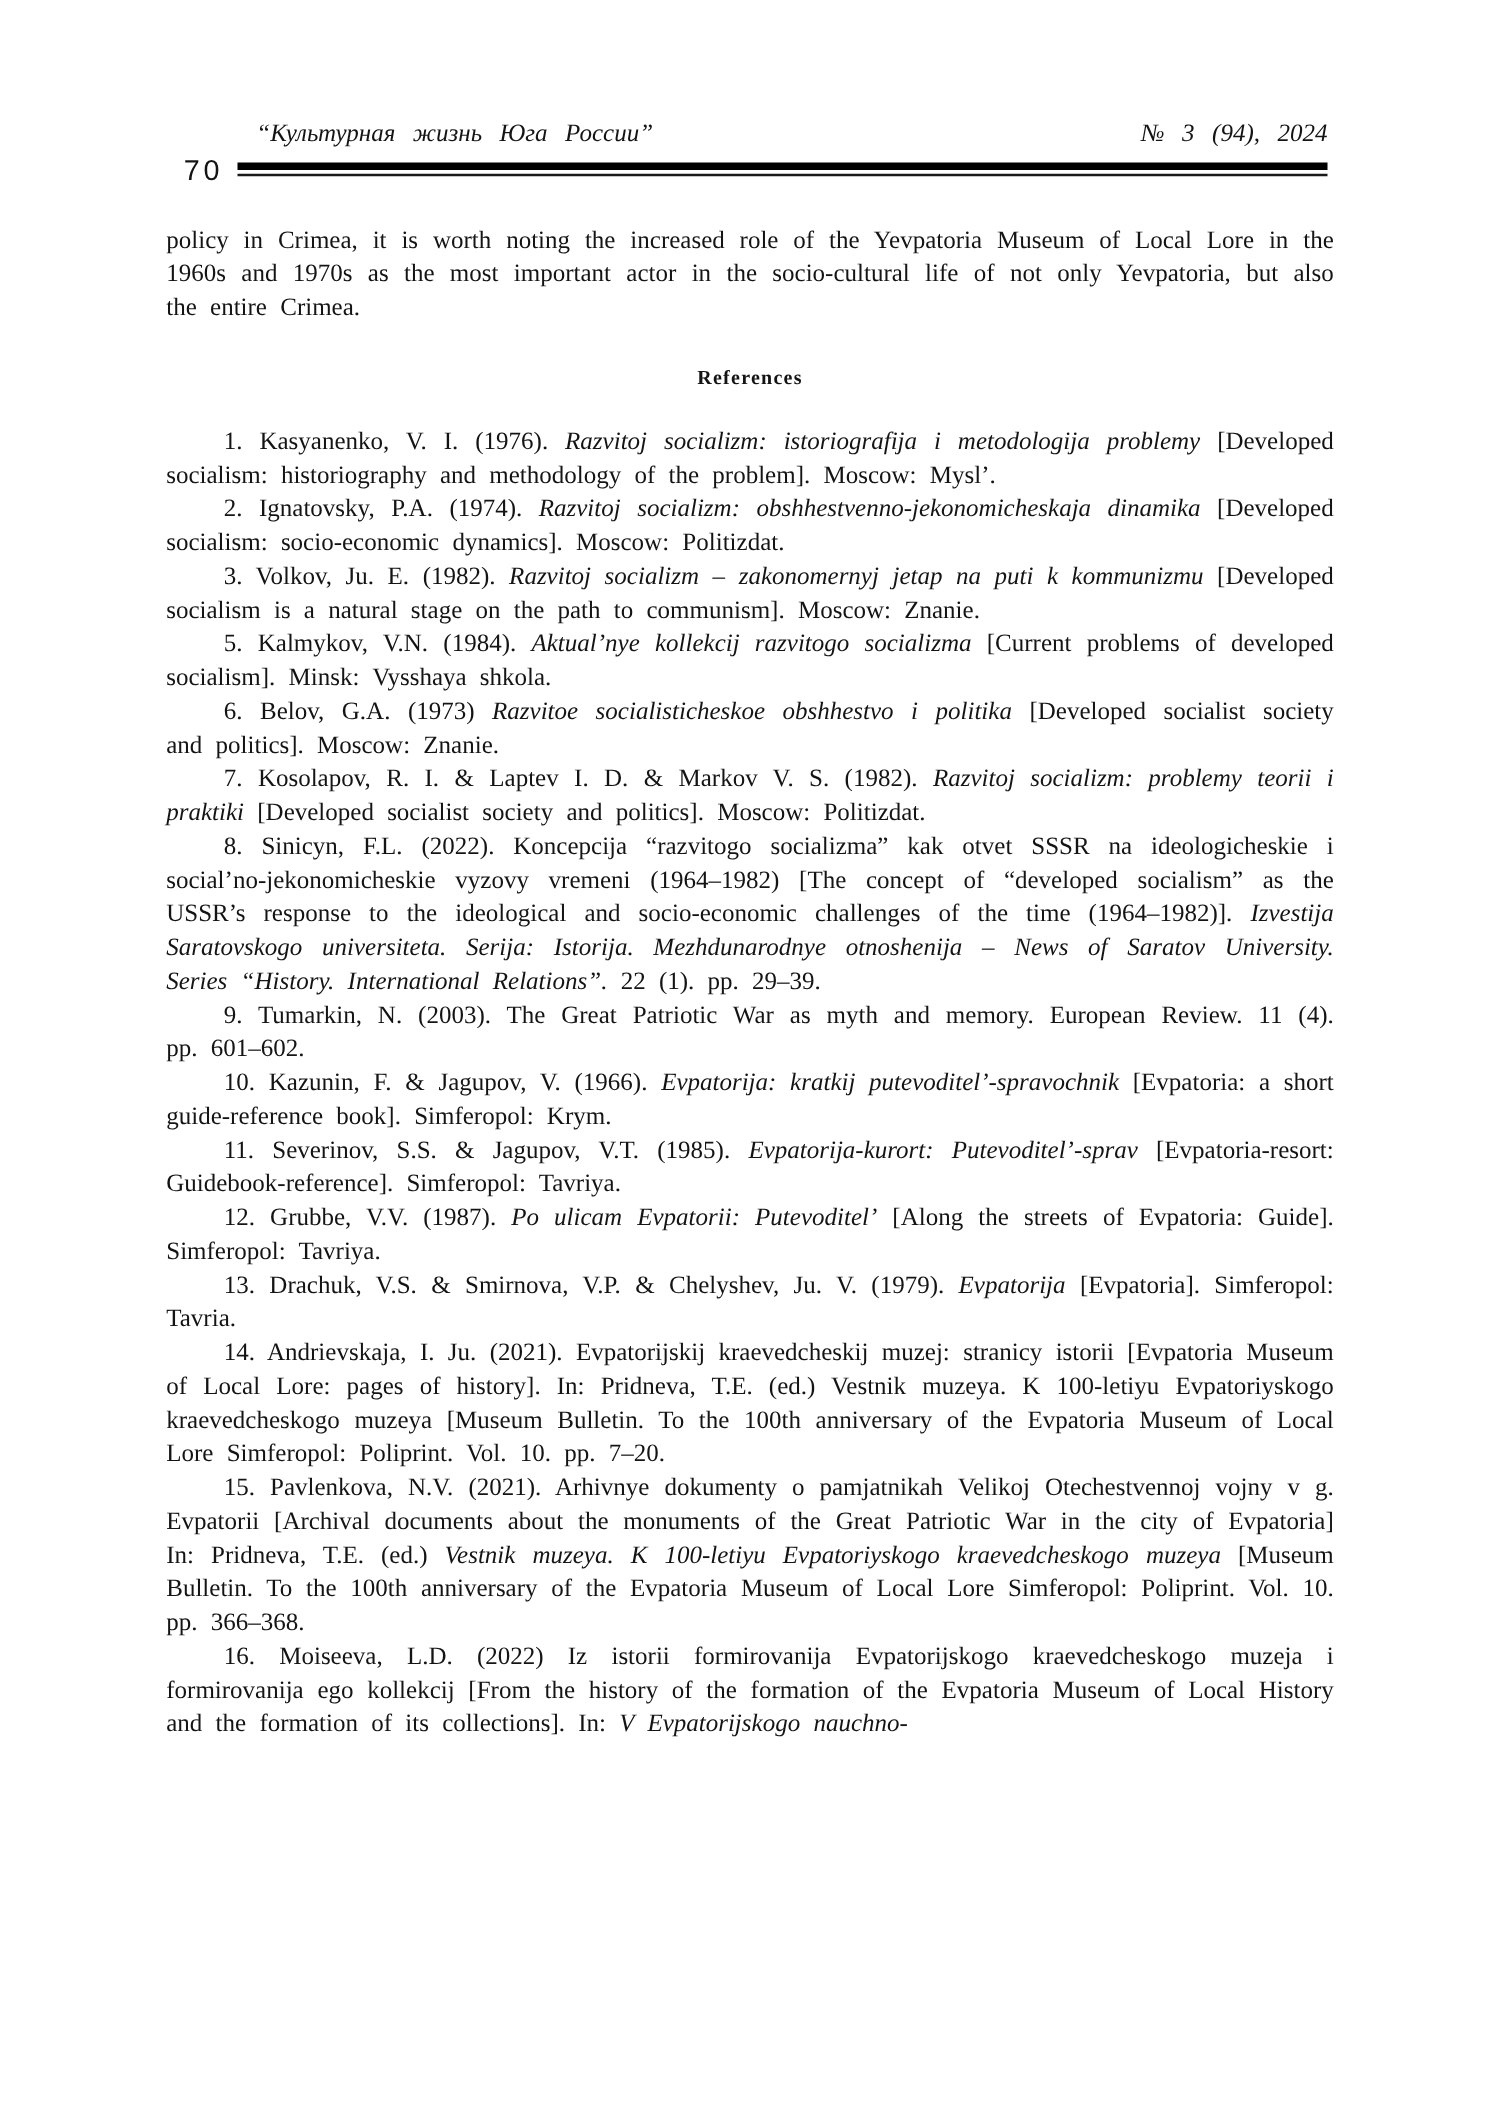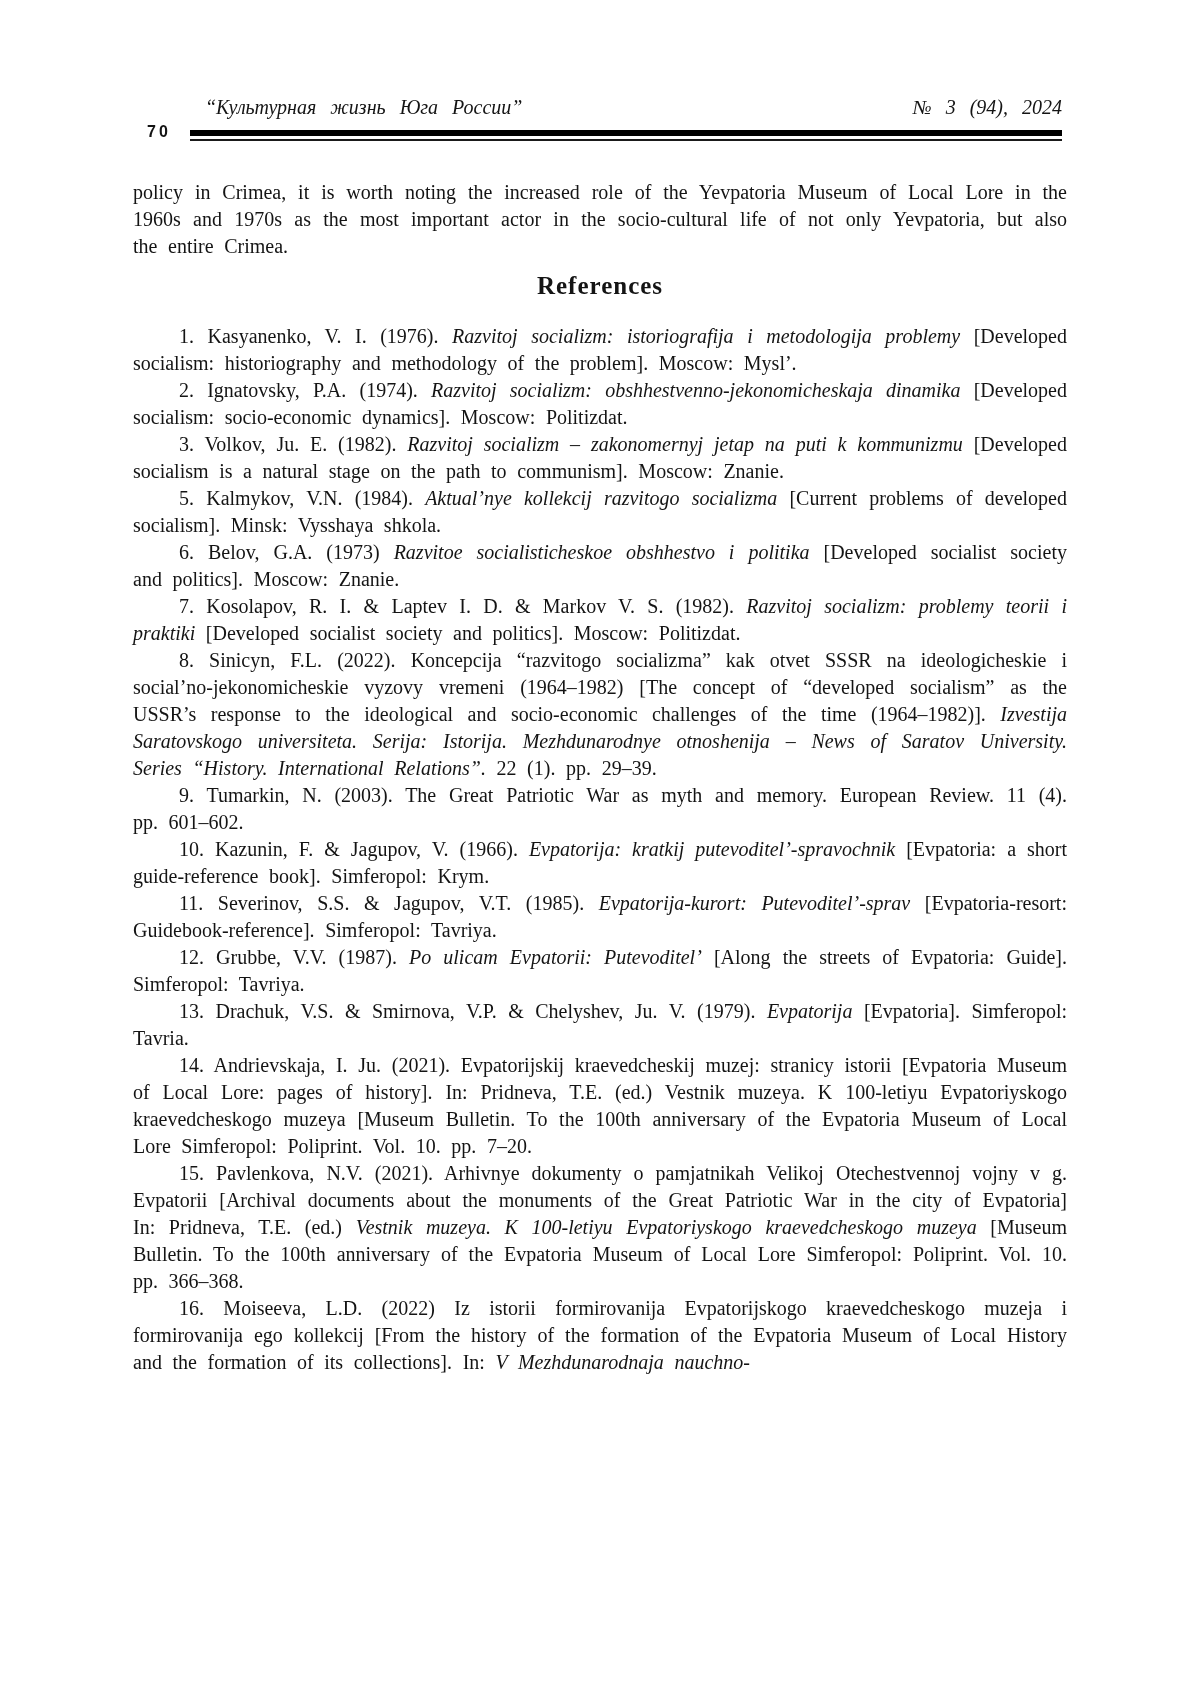--- a/index.html
+++ b/index.html
@@ -16,36 +16,36 @@
   
   .runhead {
     position:absolute; left:205px; right:138px; top:96px;
     display:flex; justify-content:space-between; align-items:baseline;
     font-style:italic; font-size:20px; word-spacing:0.45em;
     white-space:nowrap;
   }
   .pageno {
     position:absolute; left:147px; top:123px;
     font-family:"Liberation Sans", sans-serif;
-    font-weight:bold; font-size:16px; letter-spacing:3px;
+    font-weight:normal; font-size:23px; letter-spacing:3px;
   }
   .rule-wrap { position:absolute; left:190px; right:138px; top:130px; }
   .rule-thick { height:6px; background:#000; }
   .rule-thin  { height:2px; background:#1a1a1a; margin-top:3px; }
   
   .content {
     position:absolute; left:133px; top:179px; width:934px;
     font-size:20px; line-height:27px;
     text-align:justify; word-spacing:0.28em;
   }
   .bodypara { margin:0; }
   .refs-heading {
-    text-align:center; font-weight:bold; font-size:25px;
+    text-align:center; font-weight:bold; font-size:16px;
     letter-spacing:1px; word-spacing:0.15em;
-    margin:12px 0 24px 0;
+    margin:29px 0 24px 0;
   }
   p.ref { text-indent:46px; margin:0; }
   p.ref i { font-style:italic; }
 </style>
 </head>
 <body>
 
 <div class="page">
 
   <div class="runhead">
@@ -71,17 +71,17 @@
         <p class="ref"><span>6. Belov, G.A. (1973) </span><i>Razvitoe socialisticheskoe obshhestvo i politika</i><span> [Developed socialist society and politics]. Moscow: Znanie.</span></p>
         <p class="ref"><span>7. Kosolapov, R. I. &amp; Laptev I. D. &amp; Markov V. S. (1982). </span><i>Razvitoj socializm: problemy teorii i praktiki</i><span> [Developed socialist society and politics]. Moscow: Politizdat.</span></p>
         <p class="ref"><span>8. Sinicyn, F.L. (2022). Koncepcija “razvitogo socializma” kak otvet SSSR na ideologicheskie i social’no-jekonomicheskie vyzovy vremeni (1964–1982) [The concept of “developed socialism” as the USSR’s response to the ideological and socio-economic challenges of the time (1964–1982)]. </span><i>Izvestija Saratovskogo universiteta. Serija: Istorija. Mezhdunarodnye otnoshenija – News of Saratov University. Series “History. International Relations”.</i><span> 22 (1). pp. 29–39.</span></p>
         <p class="ref"><span>9. Tumarkin, N. (2003). The Great Patriotic War as myth and memory. European Review. 11 (4). pp. 601–602.</span></p>
         <p class="ref"><span>10. Kazunin, F. &amp; Jagupov, V. (1966). </span><i>Evpatorija: kratkij putevoditel’-spravochnik</i><span> [Evpatoria: a short guide-reference book]. Simferopol: Krym.</span></p>
         <p class="ref"><span>11. Severinov, S.S. &amp; Jagupov, V.T. (1985). </span><i>Evpatorija-kurort: Putevoditel’-sprav</i><span> [Evpatoria-resort: Guidebook-reference]. Simferopol: Tavriya.</span></p>
         <p class="ref"><span>12. Grubbe, V.V. (1987). </span><i>Po ulicam Evpatorii: Putevoditel’</i><span> [Along the streets of Evpatoria: Guide]. Simferopol: Tavriya.</span></p>
         <p class="ref"><span>13. Drachuk, V.S. &amp; Smirnova, V.P. &amp; Chelyshev, Ju. V. (1979). </span><i>Evpatorija</i><span> [Evpatoria]. Simferopol: Tavria.</span></p>
         <p class="ref"><span>14. Andrievskaja, I. Ju. (2021). Evpatorijskij kraevedcheskij muzej: stranicy istorii [Evpatoria Museum of Local Lore: pages of history]. In: Pridneva, T.E. (ed.) Vestnik muzeya. K 100-letiyu Evpatoriyskogo kraevedcheskogo muzeya [Museum Bulletin. To the 100th anniversary of the Evpatoria Museum of Local Lore Simferopol: Poliprint. Vol. 10. pp. 7–20.</span></p>
         <p class="ref"><span>15. Pavlenkova, N.V. (2021). Arhivnye dokumenty o pamjatnikah Velikoj Otechestvennoj vojny v g. Evpatorii [Archival documents about the monuments of the Great Patriotic War in the city of Evpatoria] In: Pridneva, T.E. (ed.) </span><i>Vestnik muzeya. K 100-letiyu Evpatoriyskogo kraevedcheskogo muzeya</i><span> [Museum Bulletin. To the 100th anniversary of the Evpatoria Museum of Local Lore Simferopol: Poliprint. Vol. 10. pp. 366–368.</span></p>
-        <p class="ref"><span>16. Moiseeva, L.D. (2022) Iz istorii formirovanija Evpatorijskogo kraevedcheskogo muzeja i formirovanija ego kollekcij [From the history of the formation of the Evpatoria Museum of Local History and the formation of its collections]. In: </span><i>V Mezhdunarodnaja nauchno-</i></p>
+        <p class="ref"><span>16. Moiseeva, L.D. (2022) Iz istorii formirovanija Evpatorijskogo kraevedcheskogo muzeja i formirovanija ego kollekcij [From the history of the formation of the Evpatoria Museum of Local History and the formation of its collections]. In: </span><i>V Evpatorijskogo nauchno-</i></p>
       </div>
   </div>
 
 </div>
 
 </body></html>

